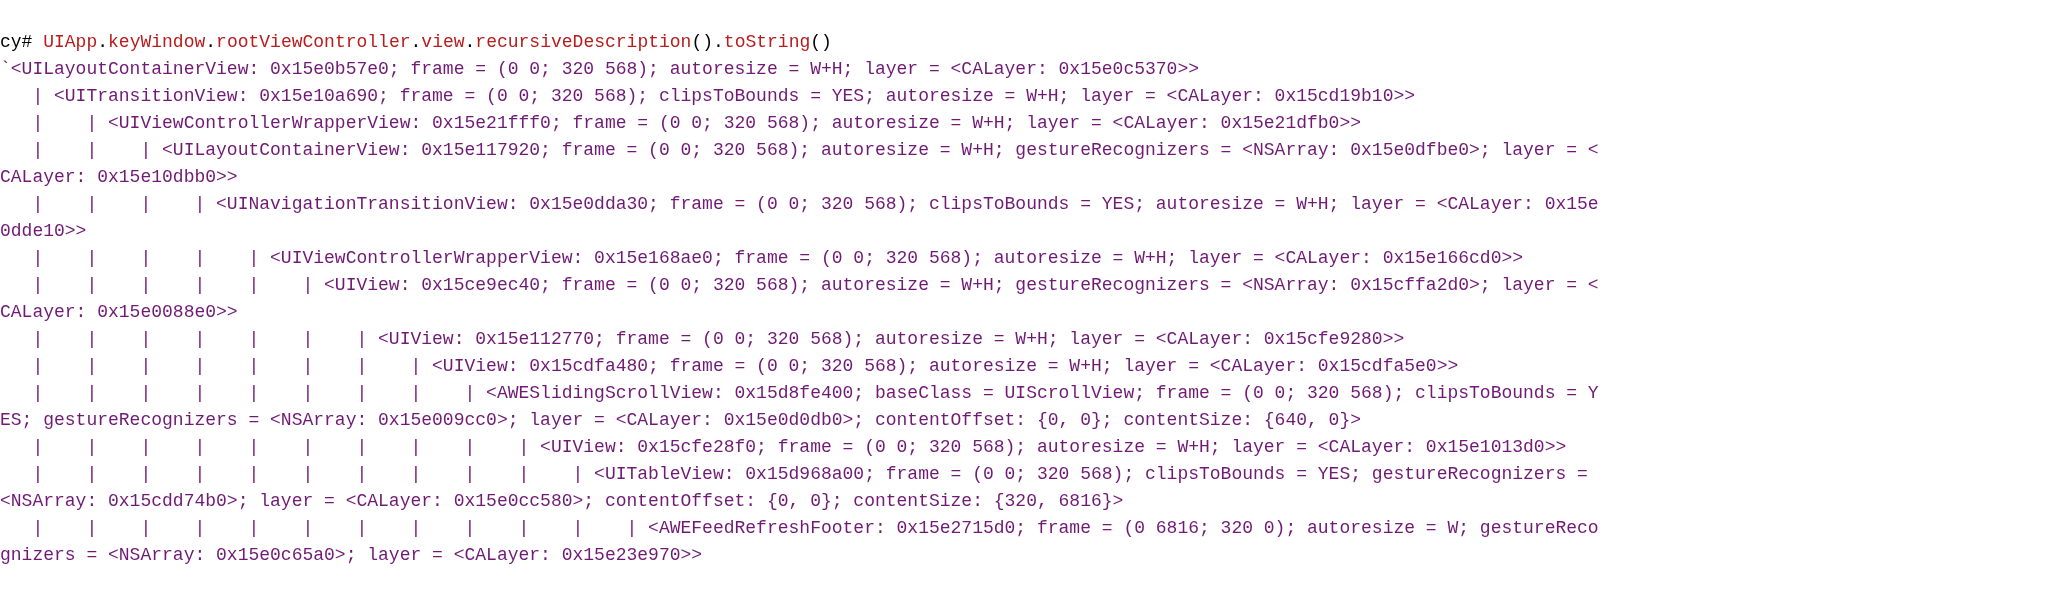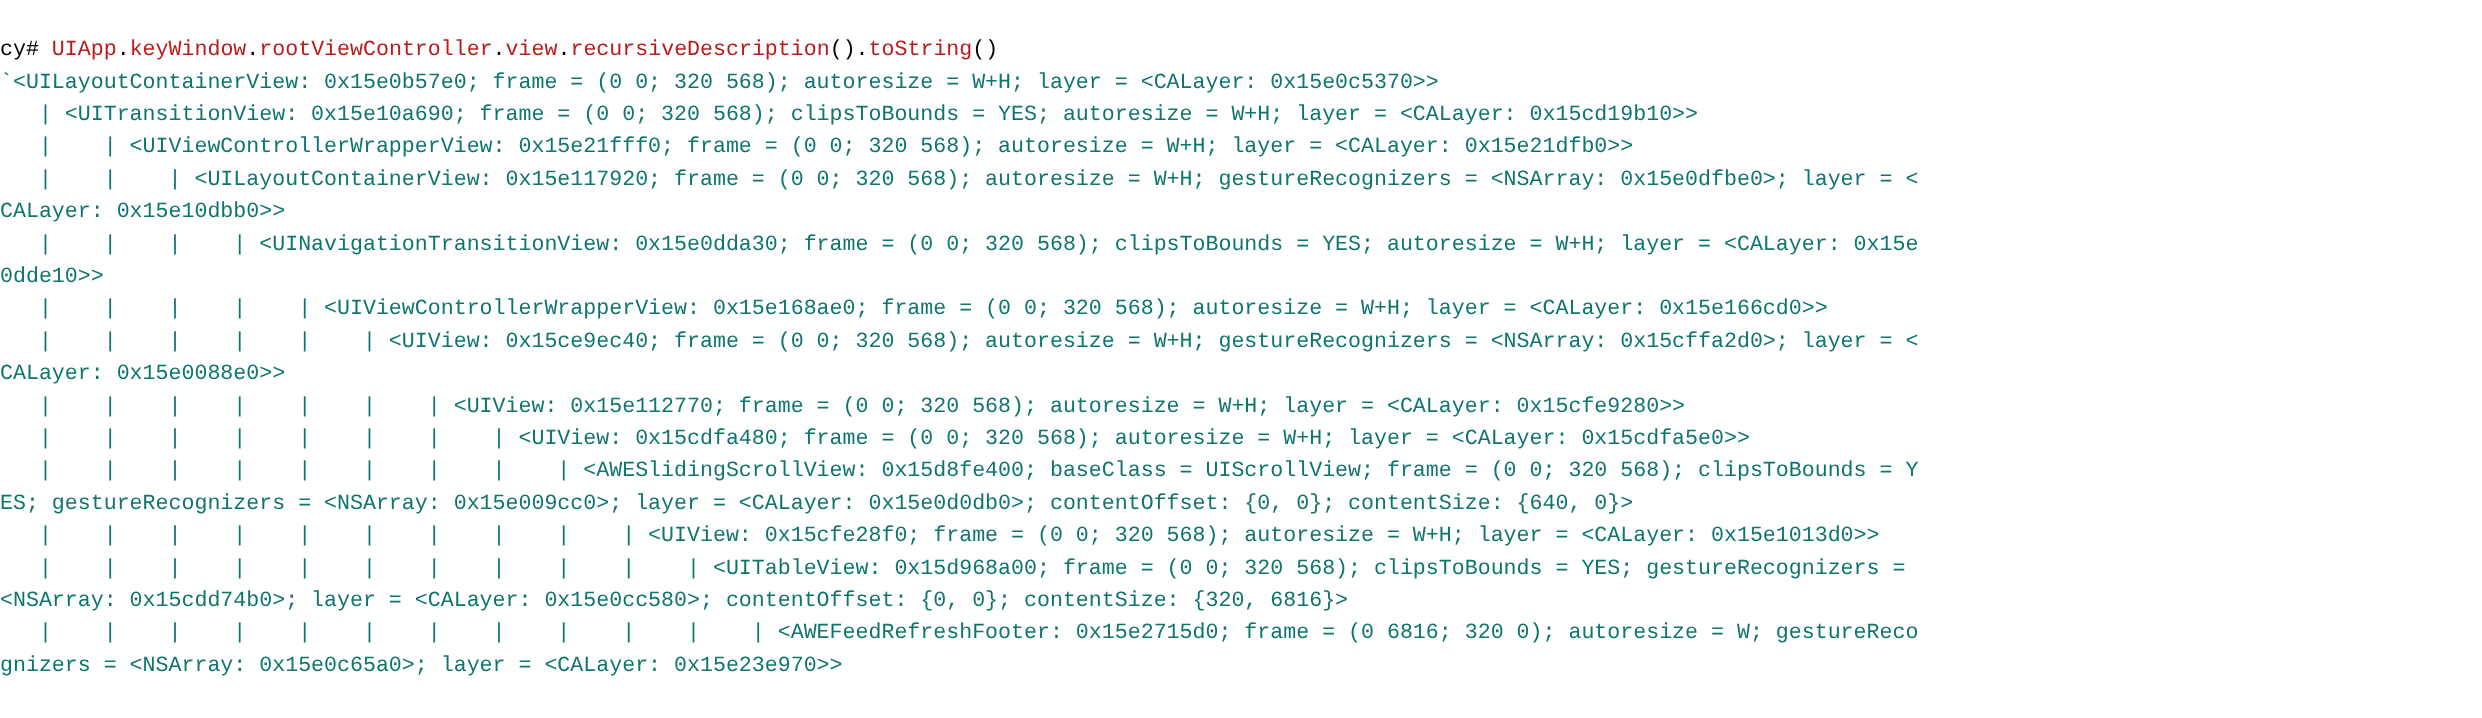--- a/index.html
+++ b/index.html
@@ -17,21 +17,21 @@
     color: #000;
     position: relative;
   }
   .cmd-line {
     padding-left: 0;
   }
   .prompt { color: #000; }
   .k { color: #b91c1c; }    
   .p { color: #000; }       
   .par { color: #000; }     
-  .out { color: #0f766e; }
+  .out { color: #701a75; }
 </style>
 </head>
 <body>
 
 <div class="wrap">
 <div class="cmd-line"><span class="prompt">cy# </span><span id="cmd-parts"><span class="k">UIApp</span><span class="p">.</span><span class="k">keyWindow</span><span class="p">.</span><span class="k">rootViewController</span><span class="p">.</span><span class="k">view</span><span class="p">.</span><span class="k">recursiveDescription</span><span class="par">()</span><span class="p">.</span><span class="k">toString</span><span class="par">()</span></span></div><div class="out" id="output">`&lt;UILayoutContainerView: 0x15e0b57e0; frame = (0 0; 320 568); autoresize = W+H; layer = &lt;CALayer: 0x15e0c5370&gt;&gt;
    | &lt;UITransitionView: 0x15e10a690; frame = (0 0; 320 568); clipsToBounds = YES; autoresize = W+H; layer = &lt;CALayer: 0x15cd19b10&gt;&gt;
    |    | &lt;UIViewControllerWrapperView: 0x15e21fff0; frame = (0 0; 320 568); autoresize = W+H; layer = &lt;CALayer: 0x15e21dfb0&gt;&gt;
    |    |    | &lt;UILayoutContainerView: 0x15e117920; frame = (0 0; 320 568); autoresize = W+H; gestureRecognizers = &lt;NSArray: 0x15e0dfbe0&gt;; layer = &lt;
 CALayer: 0x15e10dbb0&gt;&gt;

